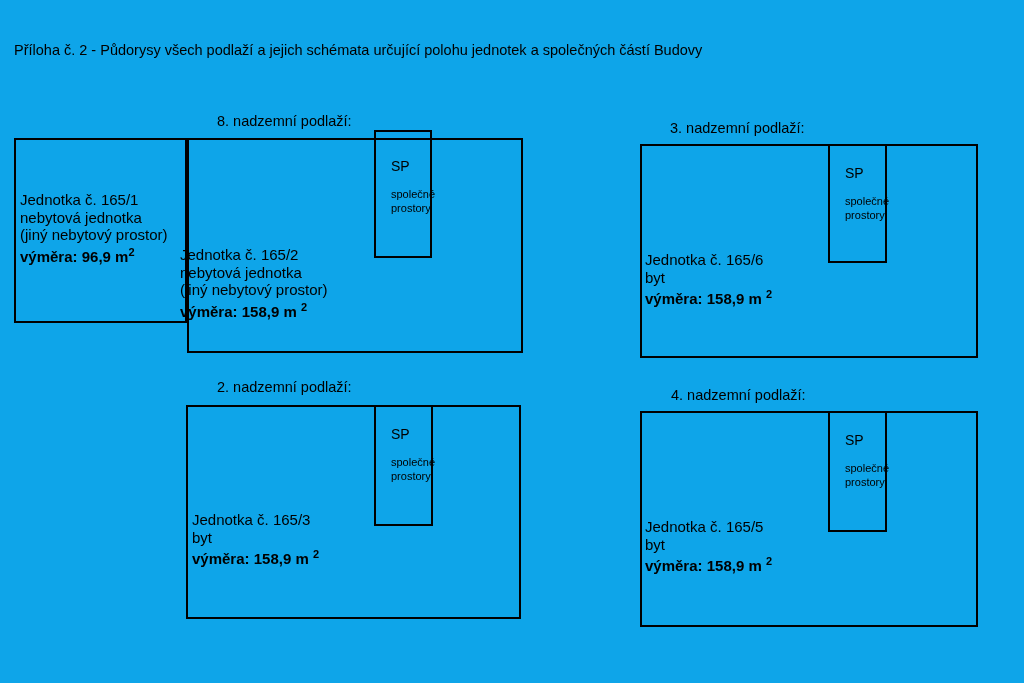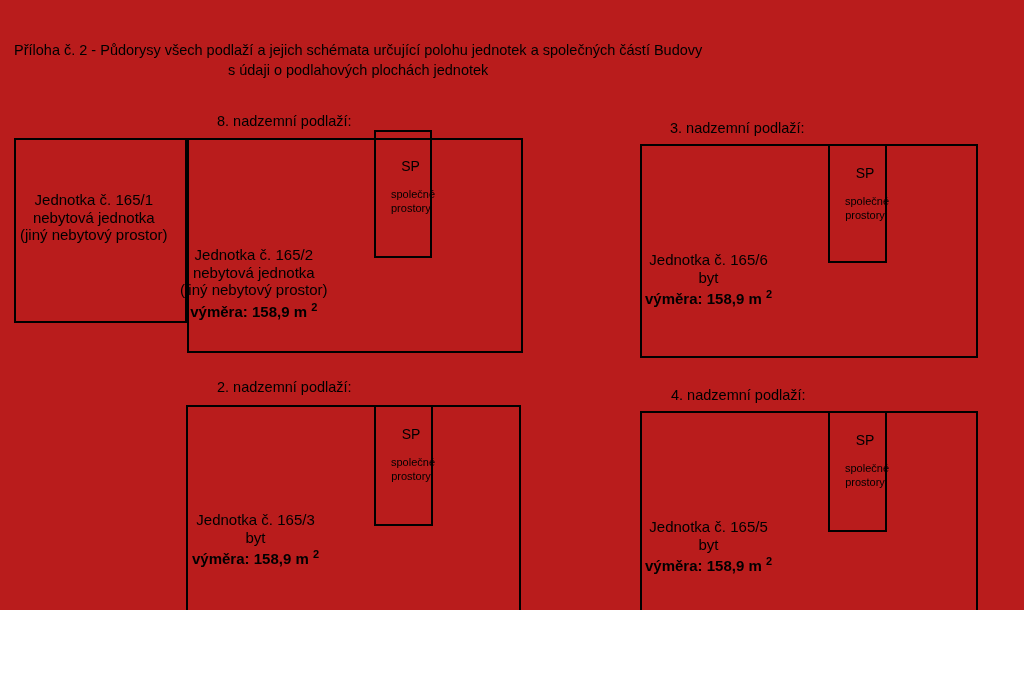--- a/index.html
+++ b/index.html
@@ -1,24 +1,23 @@
 <!DOCTYPE html>
 <html><head>
 <meta charset="utf-8">
 <style>
   html, body { margin: 0; padding: 0; background: #ffffff; }
   .canvas {
     position: relative;
     width: 1024px;
-    height: 610px;
-    background: #b91c1c;
+    height: 683px;
+    background: #0ea5e9;
     font-family: "Liberation Sans", sans-serif;
     color: #000000;
     overflow: hidden;
-    text-align: center;
   }
   .doc-title {
     position: absolute;
     left: 14px;
     top: 41px;
     font-size: 14.5px;
     line-height: 19.5px;
     white-space: nowrap;
   }
   .floor-label {
@@ -60,41 +59,41 @@
   .unit-area { font-weight: bold; }
   .unit-area sup { font-size: 11px; font-weight: bold; }
 </style>
 </head>
 <body>
 
 <div class="canvas">
 
   <div class="doc-title">
     <div>Příloha č. 2 - Půdorysy všech podlaží a jejich schémata určující polohu jednotek a společných částí Budovy</div>
-    <div>s údaji o podlahových plochách jednotek</div>
   </div>
 
   <div class="floor-label" style="left:217px; top:113px;">8. nadzemní podlaží:</div>
 
   <div class="plan-box" style="left:14px; top:138px; width:173px; height:185px;"></div>
 
   <div class="plan-box" style="left:187px; top:138px; width:336px; height:215px;"></div>
 
   <div class="sp-box sp-pad-tall" style="left:374px; top:130px; width:58px; height:128px;">
     <div class="sp-abbr">SP</div>
     <div class="sp-desc">
       <div>společné</div>
       <div>prostory</div>
     </div>
   </div>
 
   <div class="unit-info" style="left:20px; top:191px;">
     <div class="unit-name">Jednotka č. 165/1</div>
     <div class="unit-desc">nebytová jednotka</div>
     <div class="unit-desc">(jiný nebytový prostor)</div>
+    <div class="unit-area"><span>výměra: 96,9 m</span><sup>2</sup></div>
   </div>
 
   <div class="unit-info" style="left:180px; top:246px;">
     <div class="unit-name">Jednotka č. 165/2</div>
     <div class="unit-desc">nebytová jednotka</div>
     <div class="unit-desc">(jiný nebytový prostor)</div>
     <div class="unit-area"><span>výměra: 158,9 m </span><sup>2</sup></div>
   </div>
 
   <div class="floor-label" style="left:217px; top:379px;">2. nadzemní podlaží:</div>

